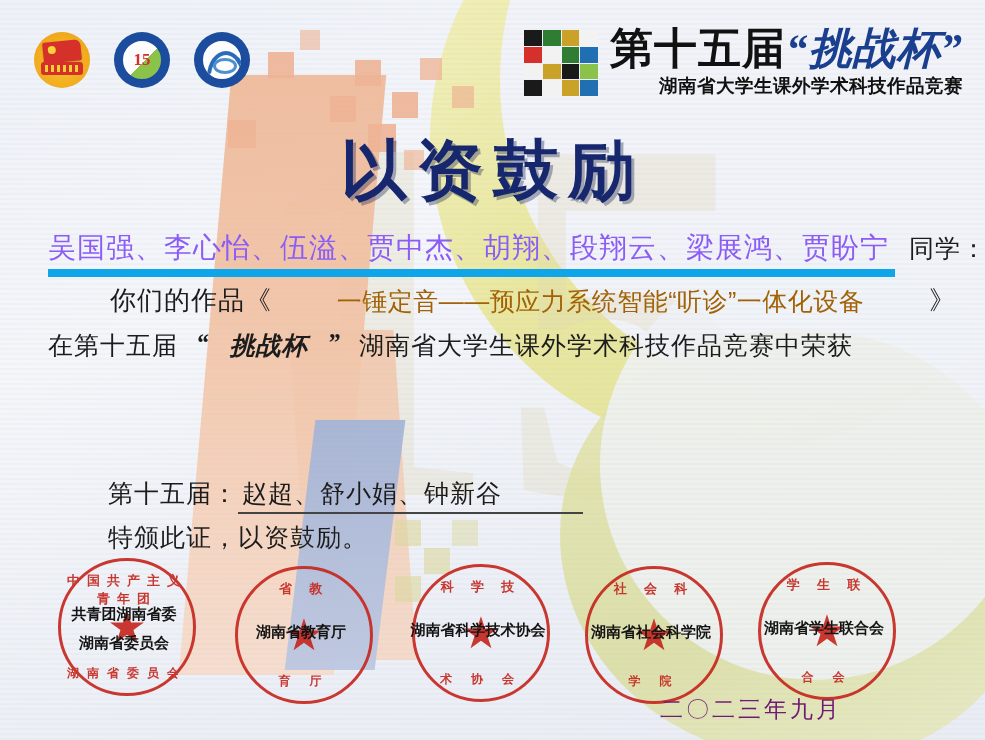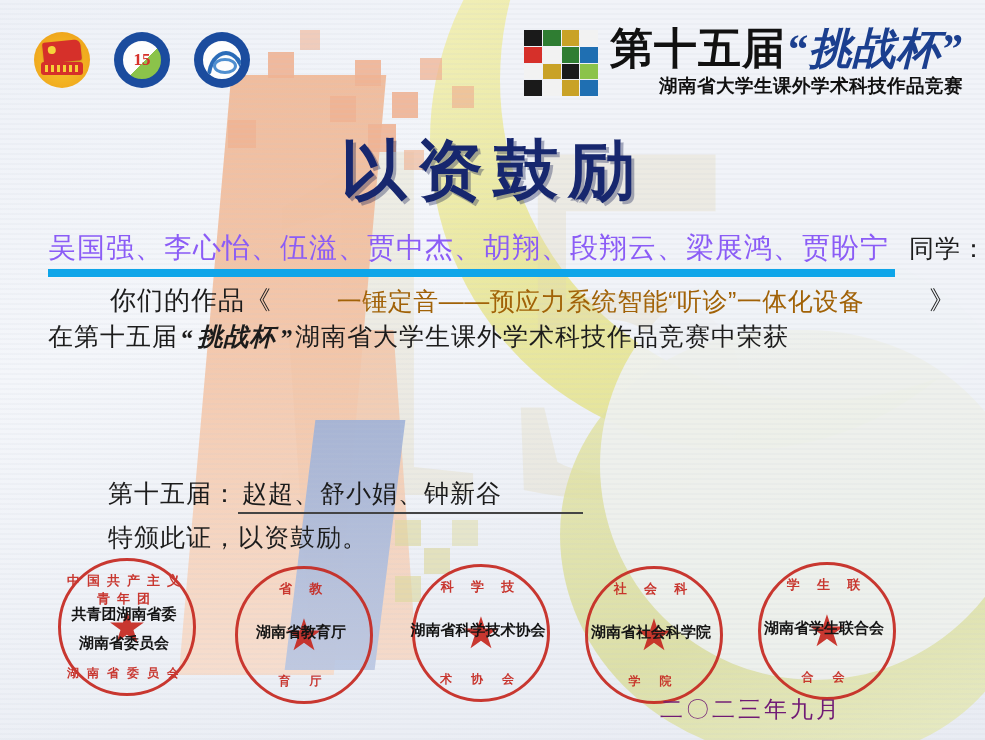--- a/index.html
+++ b/index.html
@@ -199,21 +199,21 @@
   }
   .names-suffix{margin-left:14px;font-size:25px;color:#1c1c1c;}
 
   .work-row{left:110px;top:283px;display:flex;align-items:flex-end;gap:46px;}
   .work-row .brk{font-size:26px;color:#1c1c1c;}
   .work-title{
     display:inline-block;text-align:center;width:565px;
     font-size:25px;color:#a16207;letter-spacing:.5px;
   }
 
-  .contest-row{left:48px;top:320px;display:flex;align-items:flex-end;font-size:25px;color:#1c1c1c;}
+  .contest-row{left:48px;top:329px;display:flex;align-items:flex-start;font-size:25px;color:#1c1c1c;gap:16px;}
   .contest-row .cup{
     color:#1c1c1c;font-style:italic;font-weight:bold;
     font-family:"Liberation Serif",serif;
     margin:0 2px;
   }
 
   .award{
     position:absolute;left:0;right:0;top:372px;text-align:center;
     font-size:74px;font-weight:bold;letter-spacing:14px;
     color:#cf1b1b;

